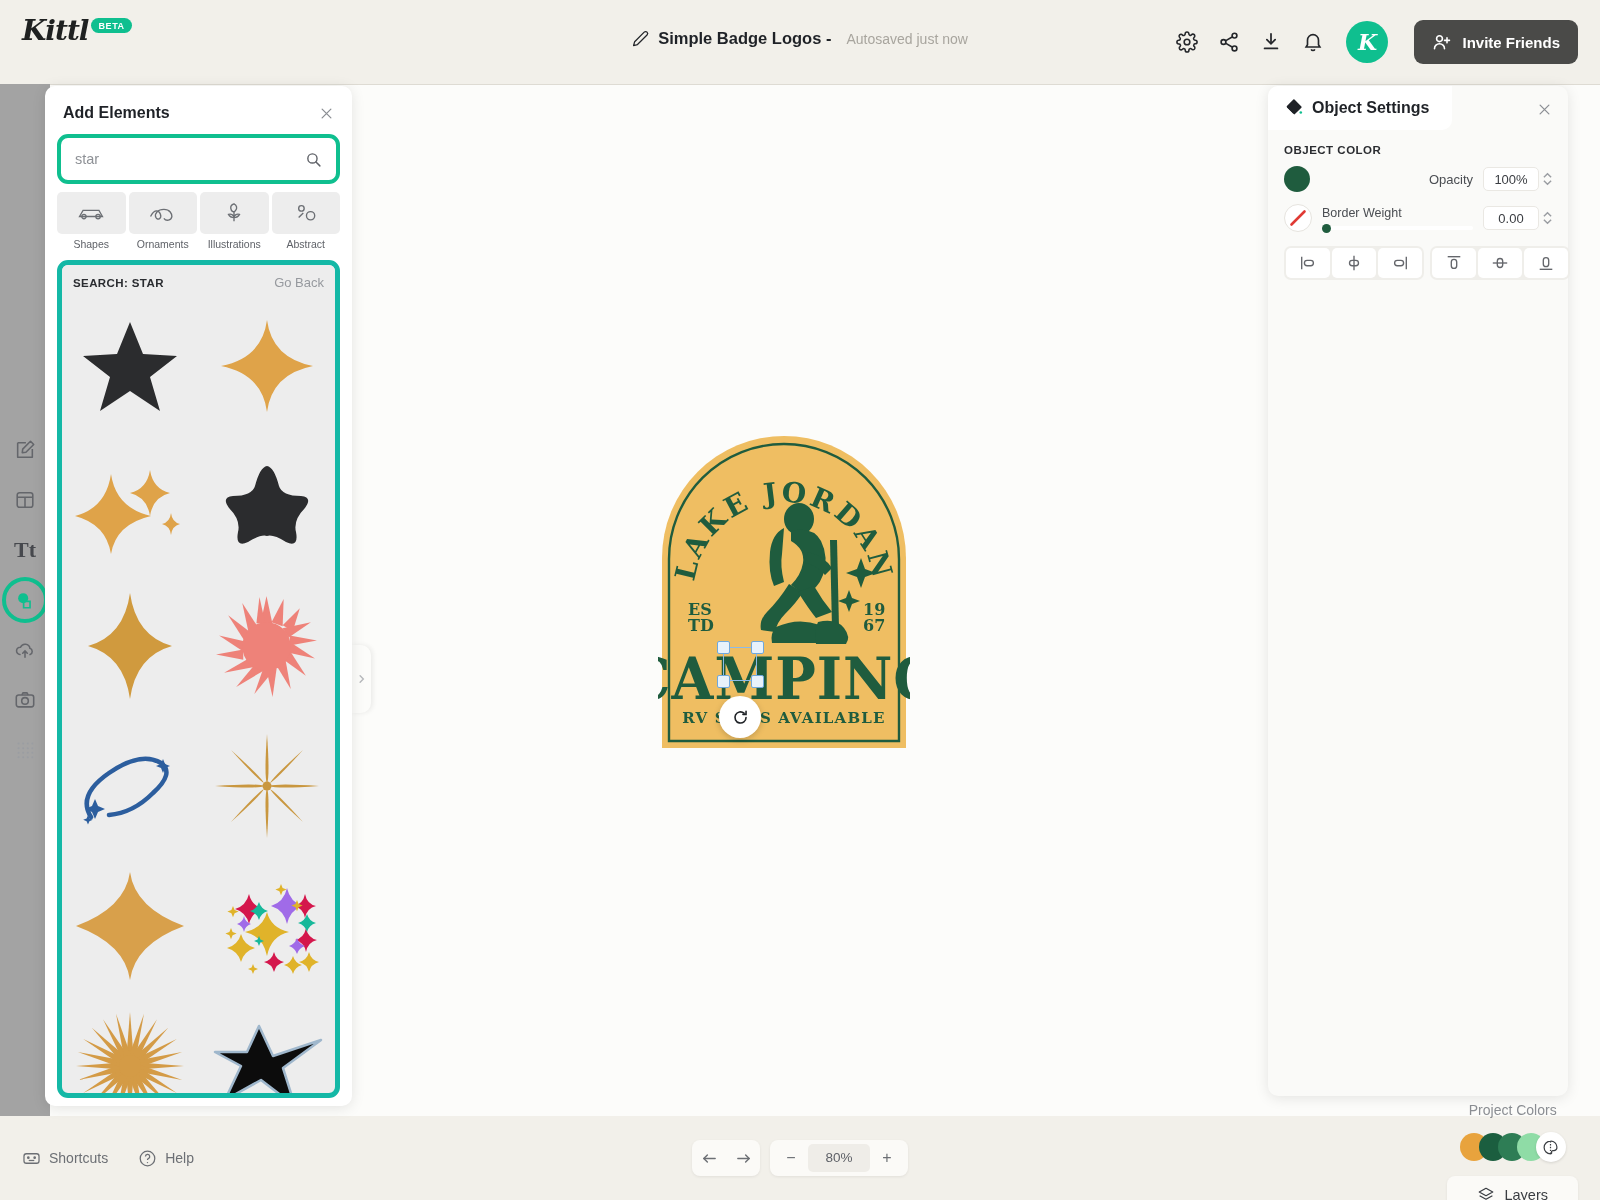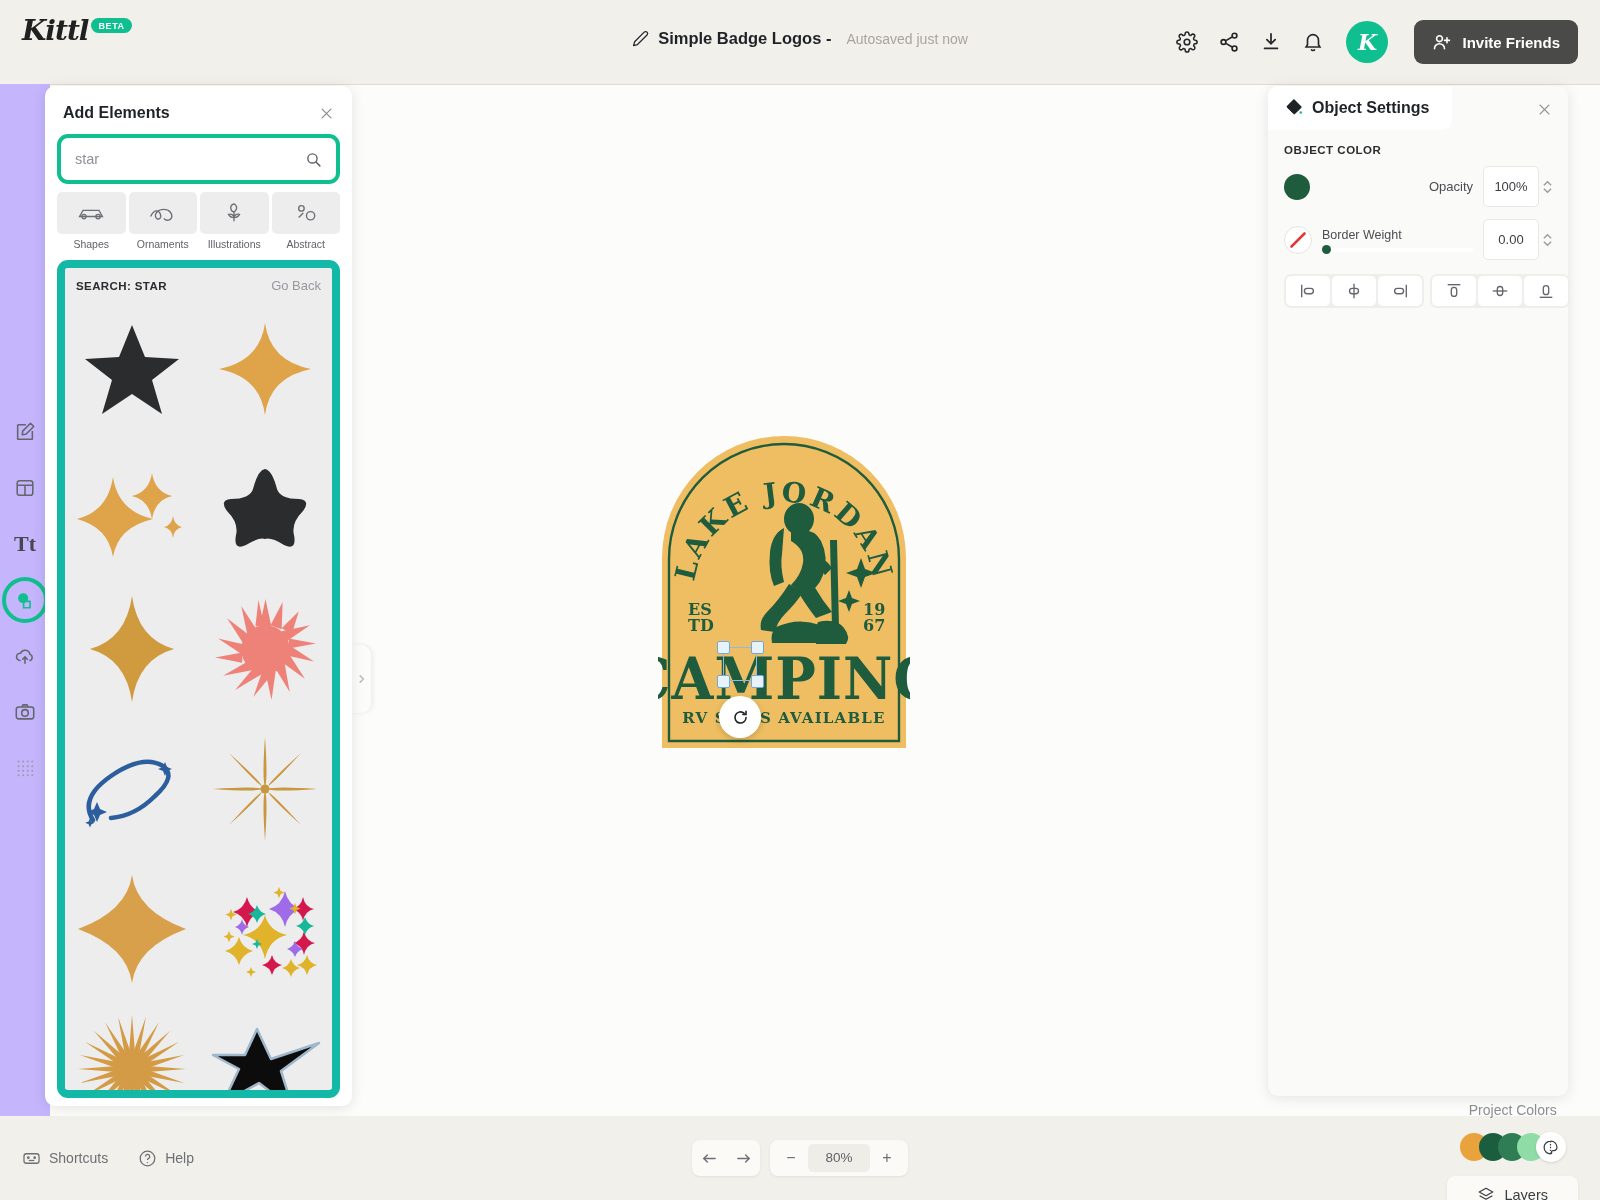--- a/index.html
+++ b/index.html
@@ -73,22 +73,22 @@
   #collapse-handle {
     position: absolute; left: 351px; top: 560px; width: 20px; height: 68px;
     background: #FCFCFA; border-radius: 0 10px 10px 0;
     box-shadow: 2px 0 5px rgba(0,0,0,.07);
     display: flex; align-items: center; justify-content: center; cursor: pointer;
   }
 
   
   #left-rail {
     position: absolute; left: 0; top: 84px; width: 50px; height: 1032px;
-    background: #c4b5fd; display: flex; flex-direction: column;
-    align-items: center; justify-content: center; gap: 16px; z-index: 6;
+    background: #a3a3a3; display: flex; flex-direction: column;
+    align-items: center; justify-content: center; gap: 10px; z-index: 6;
   }
   .rail-btn {
     width: 50px; height: 40px; display: flex; align-items: center;
     justify-content: center; color: #64666B; cursor: pointer; position: relative;
   }
   .rail-btn.active::before {
     content: ""; position: absolute; width: 38px; height: 38px;
     border-radius: 50%; border: 4px solid #0FBF8F;
   }
   .rail-btn.active { color: #0FBF8F; }
@@ -123,21 +123,21 @@
     flex: 1; background: #EDEDED; border-radius: 5px; height: 42px;
     display: flex; align-items: center; justify-content: center;
     color: #6C6F74; cursor: pointer;
   }
   #cat-labels { display: flex; gap: 3px; padding: 4px 12px 0; }
   .cat-label {
     flex: 1; text-align: center; font-size: 10.5px; color: #5F6268;
   }
 
   #results-ring {
-    margin: 10px 12px 0; border: 8px solid #14b8a6; border-radius: 11px;
+    margin: 10px 12px 0; border: 5px solid #14b8a6; border-radius: 11px;
     height: 838px; overflow: hidden; background: #EDEDED;
   }
   #results-head {
     display: flex; align-items: center; justify-content: space-between;
     padding: 10px 11px 6px; background: #EDEDED;
   }
   #results-title { font-size: 11.5px; font-weight: 700; letter-spacing: .4px; color: #2A2C30; }
   #go-back { font-size: 13px; color: #96999E; cursor: pointer; }
   #grid {
     display: grid; grid-template-columns: 1fr 1fr; gap: 0;
@@ -165,21 +165,21 @@
   .section-label {
     font-size: 11.5px; font-weight: 700; letter-spacing: .5px; color: #2A2C30;
     margin-bottom: 10px;
   }
   .row { display: flex; align-items: center; margin-bottom: 12px; }
   .swatch {
     width: 26px; height: 26px; border-radius: 50%; cursor: pointer;
   }
   .field-label { font-size: 13px; color: #4A4D52; margin-left: auto; margin-right: 10px; }
   .num-field {
-    width: 56px; height: 41px; background: #fff; border-radius: 5px;
+    width: 56px; height: 24px; background: #fff; border-radius: 5px;
     display: flex; align-items: center; justify-content: center;
     font-size: 13px; color: #3A3D42; border: 1px solid #EAE8E3; text-align: right;
   }
   .stepper { display: flex; flex-direction: column; margin-left: 4px; color: #9A9DA2; }
   .bw-icon {
     width: 28px; height: 28px; border-radius: 50%; background: #fff;
     border: 1px solid #E6E4DF; display: flex; align-items: center; justify-content: center;
   }
   .slider-track {
     height: 4px; background: #fff; border-radius: 2px; flex: 1; position: relative;

